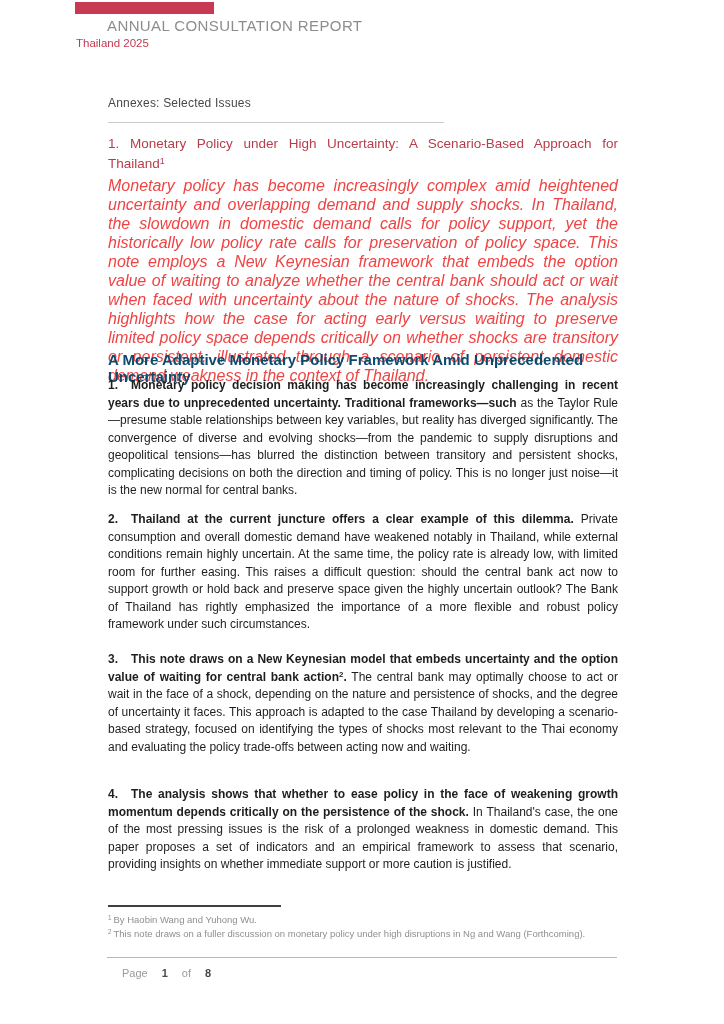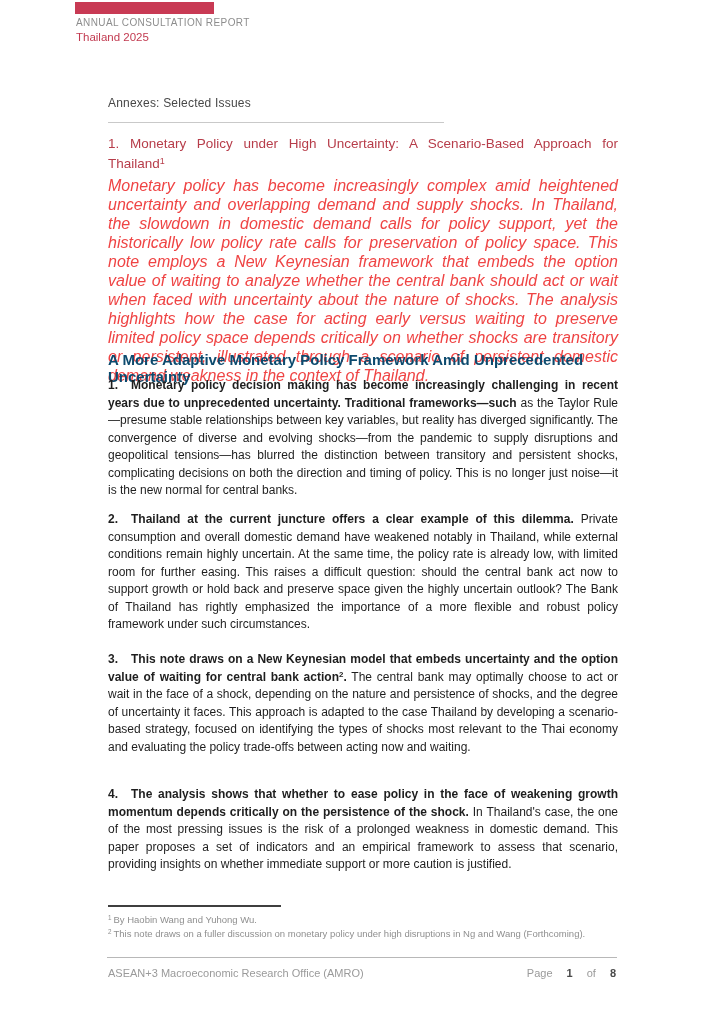--- a/index.html
+++ b/index.html
@@ -4,21 +4,21 @@
 <style>
   * { margin:0; padding:0; box-sizing:border-box; }
   html,body { background:#ffffff; }
   body {
     width:724px; height:1024px; position:relative; overflow:hidden;
     font-family:"Liberation Sans", sans-serif;
     -webkit-font-smoothing:antialiased;
   }
   .accent-bar { position:absolute; left:75px; top:2px; width:139px; height:12px; background:#C83A54; }
   .header-block { position:absolute; left:76px; top:17px; }
-  .report-title { font-size:10px; color:#8d8d8d; letter-spacing:0.4px; }
+  .report-title { font-size:15px; color:#8d8d8d; letter-spacing:0.4px;margin-left:31px; }
   .report-subtitle { font-size:11.5px; color:#C23A50; margin-top:3px; }
 
   .main-heading { position:absolute; left:108px; top:96px; font-size:12px; color:#474747; letter-spacing:0.2px; }
   .heading-rule { position:absolute; left:108px; top:122px; width:336px; height:0; border-top:1px solid #c9c9c9; }
 
   .section-title { position:absolute; left:108px; top:134px; width:510px; color:#B73D4A; font-size:13.5px; line-height:20px; }
   .section-title .line1 { text-align:justify; text-align-last:justify; }
   .section-title .line2 { text-align:left; }
 
   .abstract {
@@ -85,15 +85,14 @@
 <div class="fn-rule"></div>
 
 <div class="footnotes">
   <p class="fn"><sup>1</sup><span>By Haobin Wang and Yuhong Wu.</span></p>
   <p class="fn"><sup>2</sup><span>This note draws on a fuller discussion on monetary policy under high disruptions in Ng and Wang (Forthcoming).</span></p>
 </div>
 
 <div class="footer-rule"></div>
 
 <div class="footer">
-  <div>ASEAN+3 Macroeconomic Research Office (AMRO)</div>
   <div class="pager"><span>Page</span><span class="strong">1</span><span>of</span><span class="strong">8</span></div>
 </div>
 
 </body></html>

